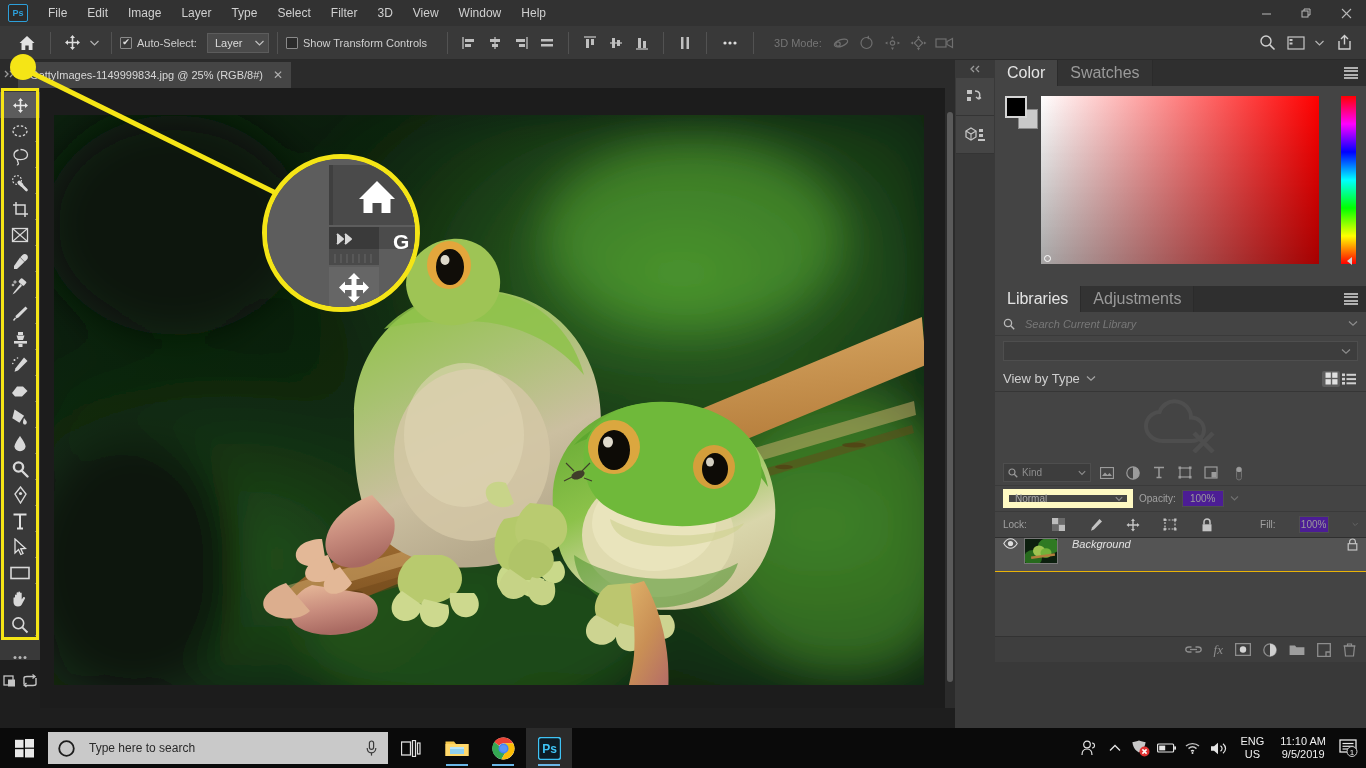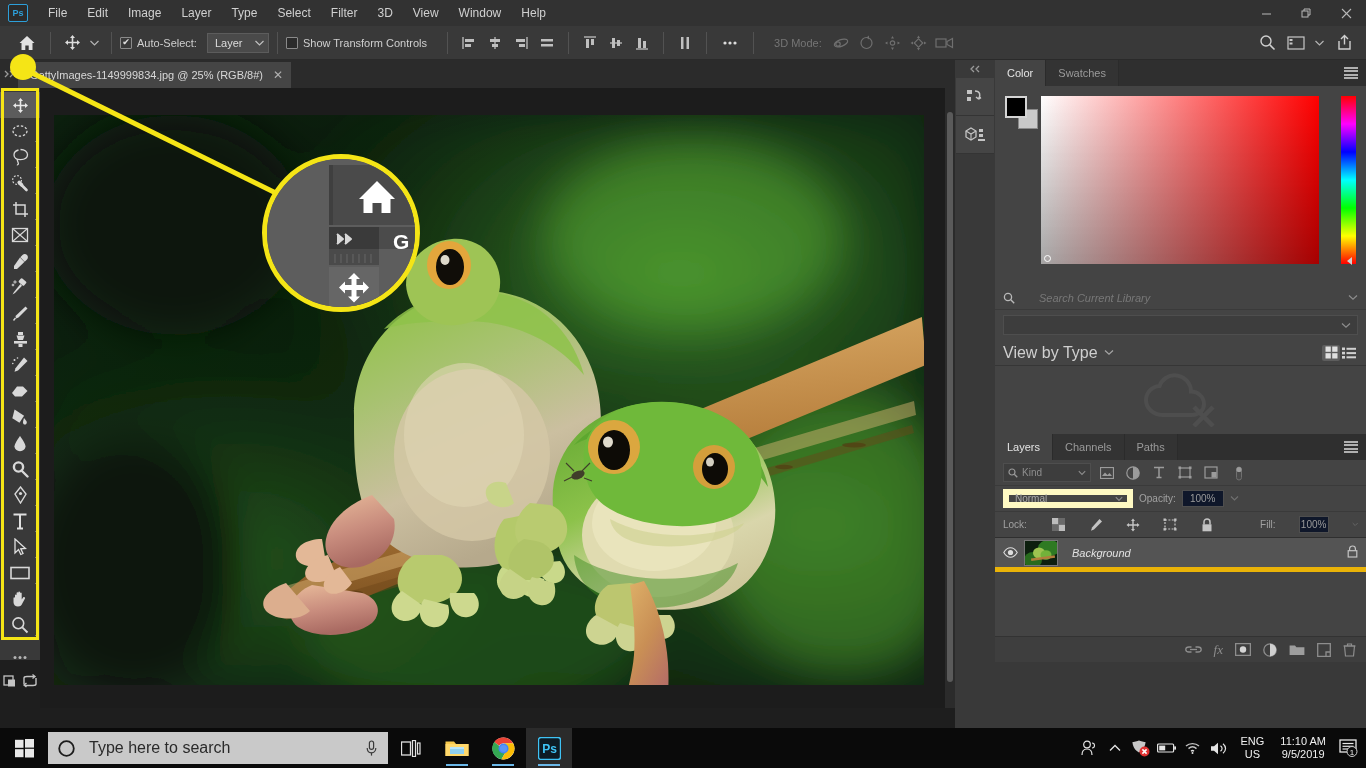--- a/index.html
+++ b/index.html
@@ -154,21 +154,21 @@
   
   .panels {
     position:absolute; top:60px; left:995px; width:371px; height:668px;
     background:#393939;
   }
   .panel-tabs {
     display:flex; align-items:stretch; height:26px;
     background:#2f2f2f; position:relative;
   }
   .panel-tab {
-    padding:0 12px; height:26px; line-height:26px; font-size:11px;
+    padding:0 12px; height:26px; line-height:26px; font-size:16px;
     color:#9a9a9a; background:#333; border-right:1px solid #2b2b2b;
   }
   .panel-tab.active { background:#444; color:#e4e4e4; }
   .panel-menu {
     position:absolute; right:8px; top:7px; width:14px; height:12px;
     display:flex; flex-direction:column; justify-content:space-between;
   }
   .panel-menu span { display:block; height:2px; background:#b0b0b0; }
   .panel-body { background:#444; }
 
@@ -200,21 +200,21 @@
     border:1px solid #fff; border-radius:50%;
   }
 
   
   .lib-search {
     height:24px; display:flex; align-items:center; padding:0 8px;
     background:#444; border-bottom:1px solid #3a3a3a; color:#7d7d7d;
   }
   .lib-search input {
     flex:1; background:transparent; border:none; outline:none;
-    color:#c0c0c0; font-size:11px; font-family:inherit; margin-left:24px;
+    color:#c0c0c0; font-size:11px; font-family:inherit; margin-left:10px;
   }
   .lib-search input::placeholder { color:#787878; font-style:italic; }
   .lib-select {
     margin:5px 8px; height:20px; background:#3d3d3d; border:1px solid #4e4e4e;
     display:flex; align-items:center; justify-content:flex-end; padding-right:6px;
     color:#8a8a8a;
   }
   .lib-viewbar {
     height:26px; display:flex; align-items:center; padding:0 8px;
     border-bottom:1px solid #363636;
@@ -248,30 +248,30 @@
   .lay-blend {
     height:26px; display:flex; align-items:center; padding:0 8px;
     border-bottom:1px solid #3a3a3a; gap:6px;
   }
   .blend-box {
     width:130px;height:19px;background:#444;border:6px solid #fef9c3;
     display:flex;align-items:center;justify-content:space-between;
     padding:0 4px 0 6px;color:#a9a9a9;font-size:10px;
   }
   .opa-box {
-    width:42px;height:17px;border:1px solid #4e4e4e;background:#0f172a;
+    width:42px;height:17px;border:1px solid #4e4e4e;background:#4c1d95;
     display:flex;align-items:center;justify-content:center;color:#9b9b9b;font-size:10px;
   }
   .lay-lock {
     height:26px; display:flex; align-items:center; padding:0 8px; gap:23px;
     border-bottom:1px solid #2f2f2f;
   }
   .layer-row {
-    height:34px; display:flex; align-items:center; background:#545454;
-    border-bottom:5px solid #eab308; padding:0 8px;
+    height:34px; display:flex; align-items:flex-start; background:#545454;
+    border-bottom:1px solid #eab308; padding:0 8px;
   }
   .layer-thumb {
     width:34px;height:26px;margin-left:6px;border:1px solid #777;
     overflow:hidden;position:relative;background:#0d2010;
   }
   .layer-name { margin-left:14px; font-style:italic; font-size:11px; color:#e2e2e2; }
   .lay-foot {
     position:absolute; bottom:0; left:0; width:371px; height:26px;
     background:#3e3e3e; display:flex; align-items:center;
     justify-content:flex-end; padding-right:10px; gap:12px;
@@ -292,21 +292,21 @@
   
   .taskbar {
     position:absolute; bottom:0; left:0; width:1366px; height:40px;
     background:#0a0a0a; display:flex; align-items:center;
   }
   .start-btn {
     width:48px;height:40px;display:flex;align-items:center;justify-content:center;
   }
   .tb-search {
     width:340px;height:32px;background:#c9c9c9;display:flex;align-items:center;
-    padding:0 10px; color:#2a2a2a; font-size:16px; margin-left:0px;
+    padding:0 10px; color:#2a2a2a; font-size:12px; margin-left:0px;
   }
   .tb-search-text { margin-left:14px; flex:1; }
   .tb-icon {
     width:46px;height:40px;display:flex;align-items:center;justify-content:center;
     position:relative;
   }
   .tb-icon.running:after {
     content:""; position:absolute; bottom:2px; left:12px; width:22px; height:2px;
     background:#6ab7e8;
   }
@@ -901,38 +901,48 @@
         <div class="color-field" style="background:linear-gradient(to right, rgba(255,255,255,1), rgba(255,0,0,1)), linear-gradient(to bottom, rgba(255,255,255,0.25), rgba(0,0,0,0.35));background-blend-mode:multiply;">
           <div class="cf-marker"></div>
         </div>
         <div class="hue-strip">
           <div class="hue-marker"></div>
         </div>
       </div>
     </div>
 
     <div>
+      <div class="panel-tabs">
+        <div class="panel-tab active">Libraries</div>
+        <div class="panel-tab">Adjustments</div>
+        <div class="panel-menu">
+          <span></span>
+            <span></span>
+            <span></span>
+            <span></span>
+        </div>
+      </div>
       <div class="panel-body">
         <div class="lib-search">
           <svg width="12" height="12" viewBox="0 0 12 12">
               <circle cx="5" cy="5" r="3.6" fill="none" stroke="#b9b9b9" stroke-width="1.3"></circle>
               <line x1="7.8" y1="7.8" x2="11.2" y2="11.2" stroke="#b9b9b9" stroke-width="1.4"></line>
             </svg>
           <input readonly="" placeholder="Search Current Library" style="">
           <svg width="10" height="7" viewBox="0 0 10 7">
               <path d="M1 1.5 L5 5.2 L9 1.5" fill="none" stroke="#8d8d8d" stroke-width="1.2"></path>
             </svg>
         </div>
         <div class="lib-select">
           <svg width="10" height="7" viewBox="0 0 10 7">
               <path d="M1 1.5 L5 5.2 L9 1.5" fill="none" stroke="#8d8d8d" stroke-width="1.2"></path>
             </svg>
         </div>
         <div class="lib-viewbar">
-          <span style="color:#cfcfcf;font-size:16px;">View by Type</span>
+          <span style="color:#cfcfcf;font-size:13px;">View by Type</span>
           <svg width="10" height="7" viewBox="0 0 10 7" style="margin-left:6px;">
               <path d="M1 1.5 L5 5.2 L9 1.5" fill="none" stroke="#a5a5a5" stroke-width="1.2"></path>
             </svg>
           <div style="flex:1"></div>
           <div class="tog sel">
             <svg width="13" height="13" viewBox="0 0 13 13">
                 <rect x="0.5" y="0.5" width="5.3" height="5.3" fill="#e0e0e0"></rect>
                 <rect x="7.2" y="0.5" width="5.3" height="5.3" fill="#e0e0e0"></rect>
                 <rect x="0.5" y="7.2" width="5.3" height="5.3" fill="#e0e0e0"></rect>
                 <rect x="7.2" y="7.2" width="5.3" height="5.3" fill="#e0e0e0"></rect>
@@ -952,31 +962,20 @@
         <div class="lib-empty">
           <svg width="84" height="54" viewBox="0 0 84 54">
             <path d="M24 42 C14 42 7 35 7 27 C7 19.5 13 13.5 20.5 13 C23 6 30 1.5 37.5 2.5 C46 3.6 52 10.5 52 18.5 C59 18.5 65 24 65 31 C65 37.8 59.5 42 53 42 Z" fill="none" stroke="#4e4e4e" stroke-width="4"></path>
             <path d="M55 34 L74 53 M74 34 L55 53" stroke="#4e4e4e" stroke-width="4.5" fill="none"></path>
           </svg>
         </div>
       </div>
     </div>
 
     <div style="position:relative;">
-      <div class="panel-tabs">
-        <div class="panel-tab active">Layers</div>
-        <div class="panel-tab">Channels</div>
-        <div class="panel-tab">Paths</div>
-        <div class="panel-menu">
-          <span></span>
-            <span></span>
-            <span></span>
-            <span></span>
-        </div>
-      </div>
       <div class="panel-body" style="height:202px;position:relative;">
         <div class="lay-filter">
           <div class="kind-box">
             <span style="display:flex;align-items:center;">
               <svg width="10" height="10" viewBox="0 0 10 10" style="margin-right:4px;">
                   <circle cx="4" cy="4" r="3" fill="none" stroke="#9a9a9a" stroke-width="1.2"></circle>
                   <line x1="6.3" y1="6.3" x2="9.3" y2="9.3" stroke="#9a9a9a" stroke-width="1.3"></line>
                 </svg>
               <span>Kind</span>
             </span>

